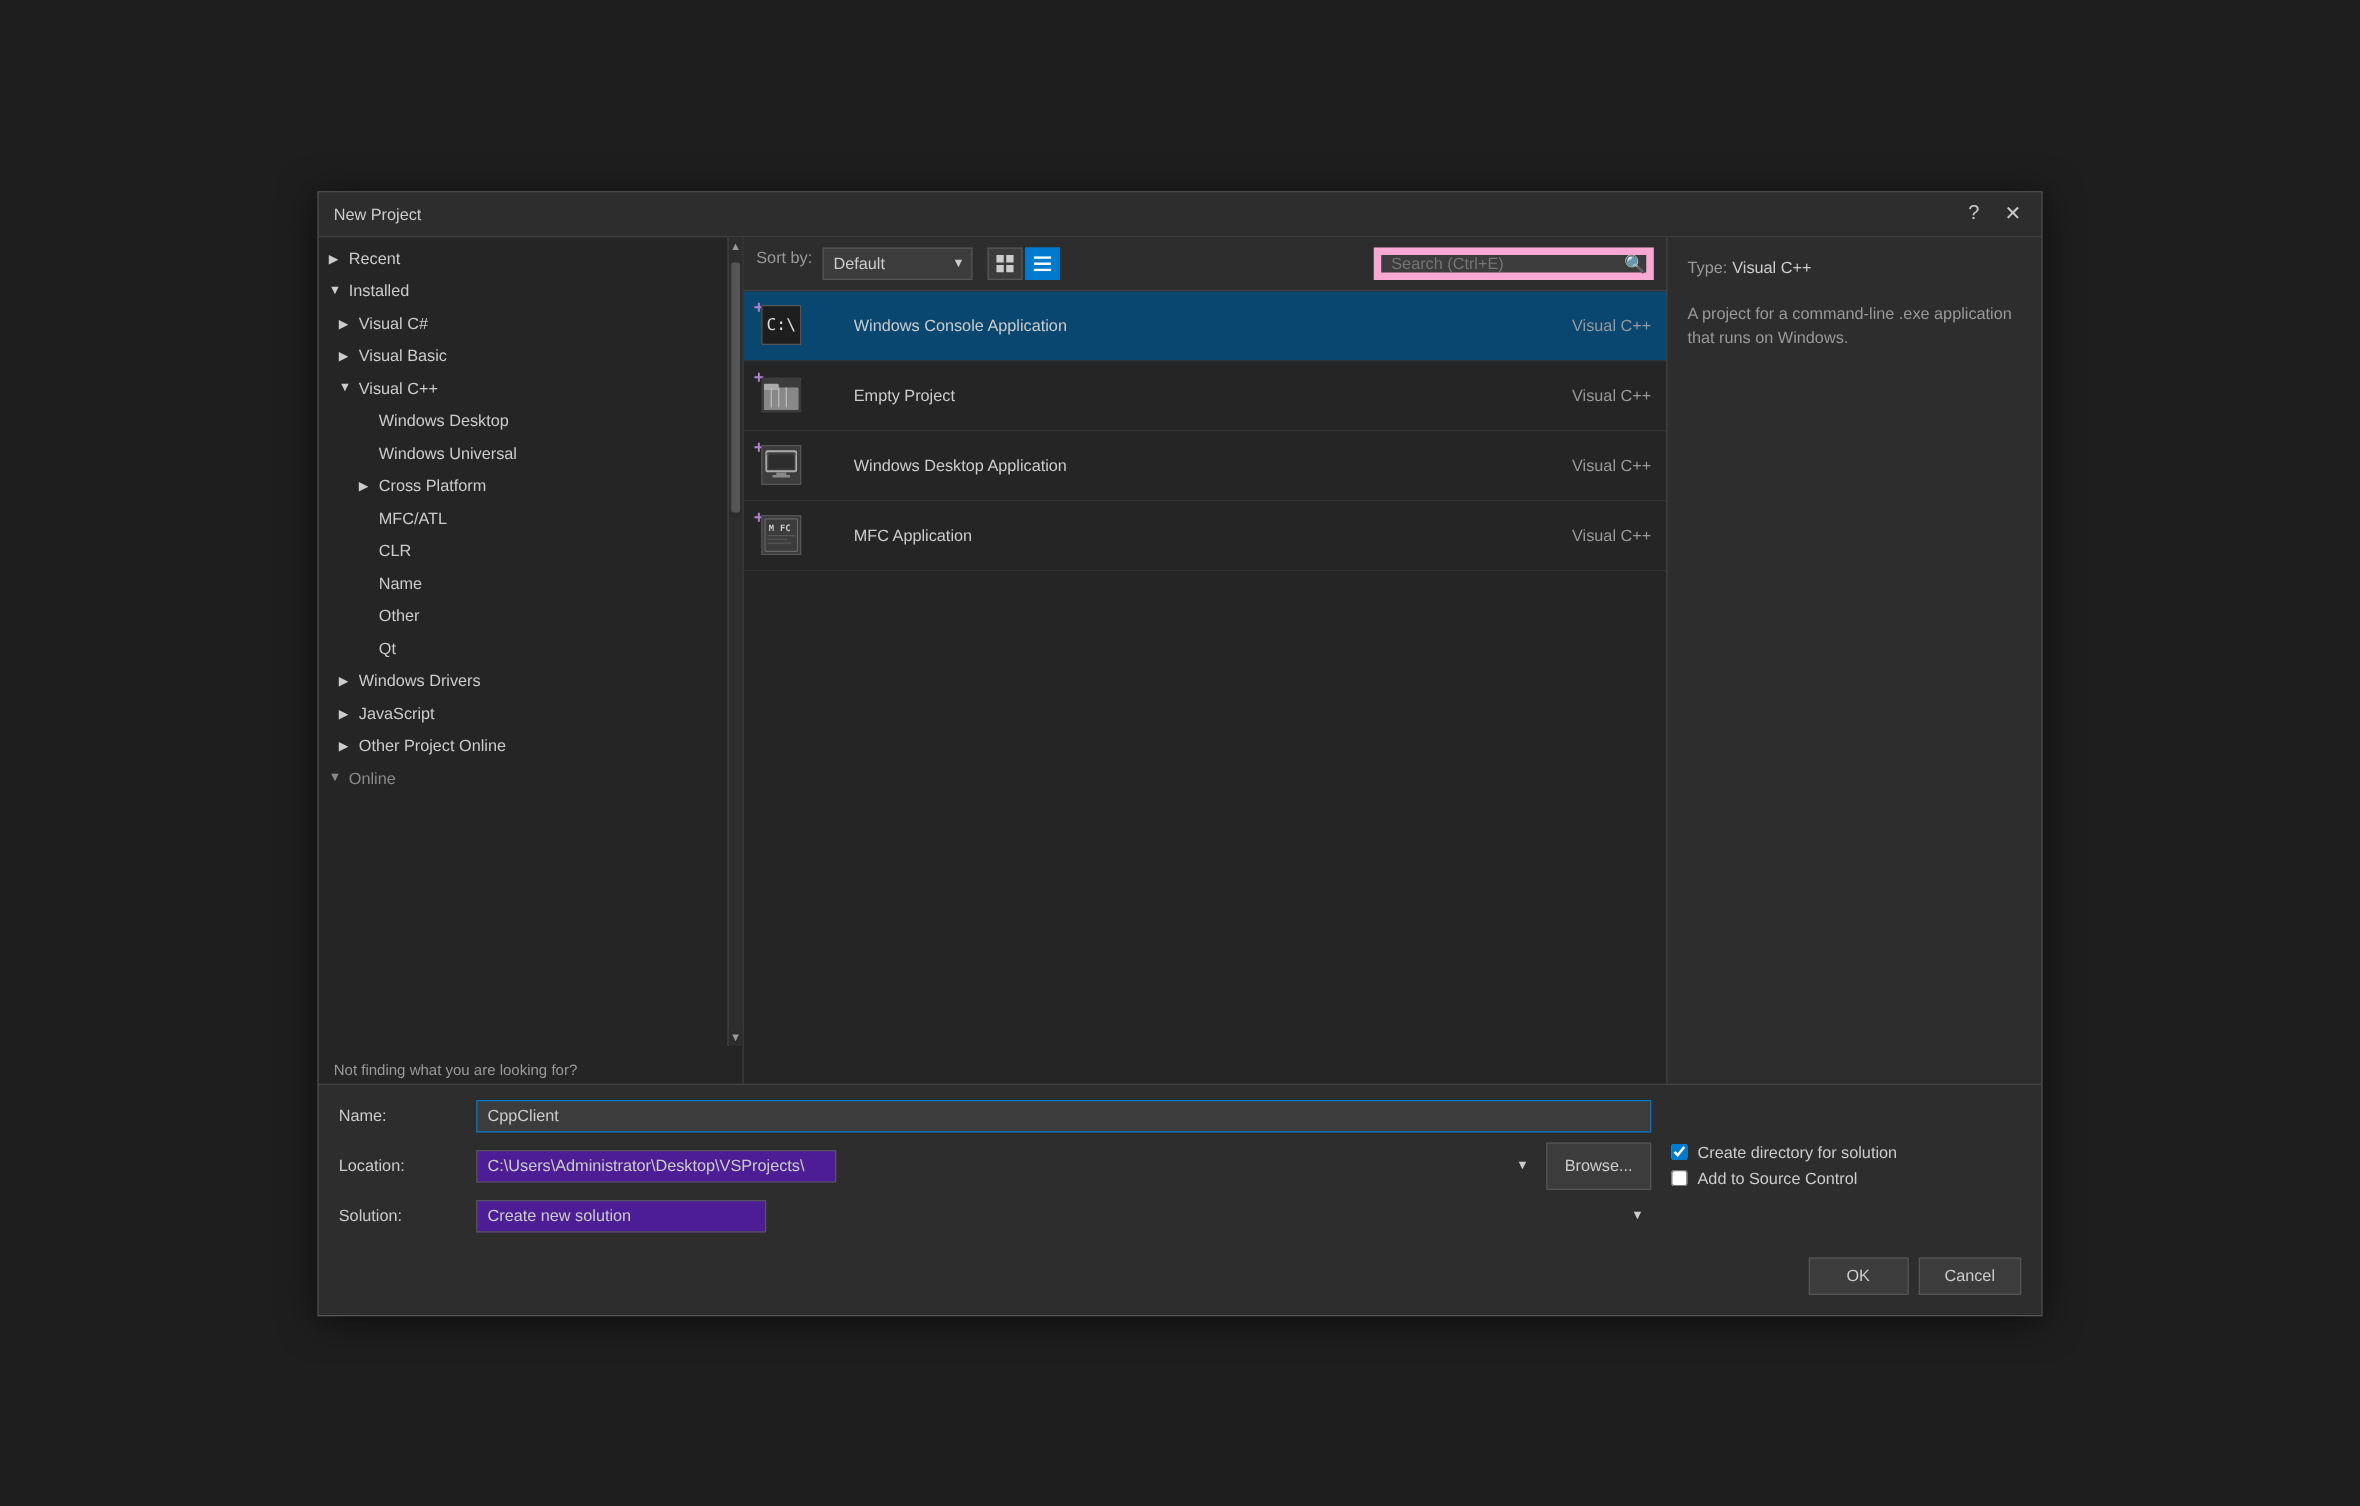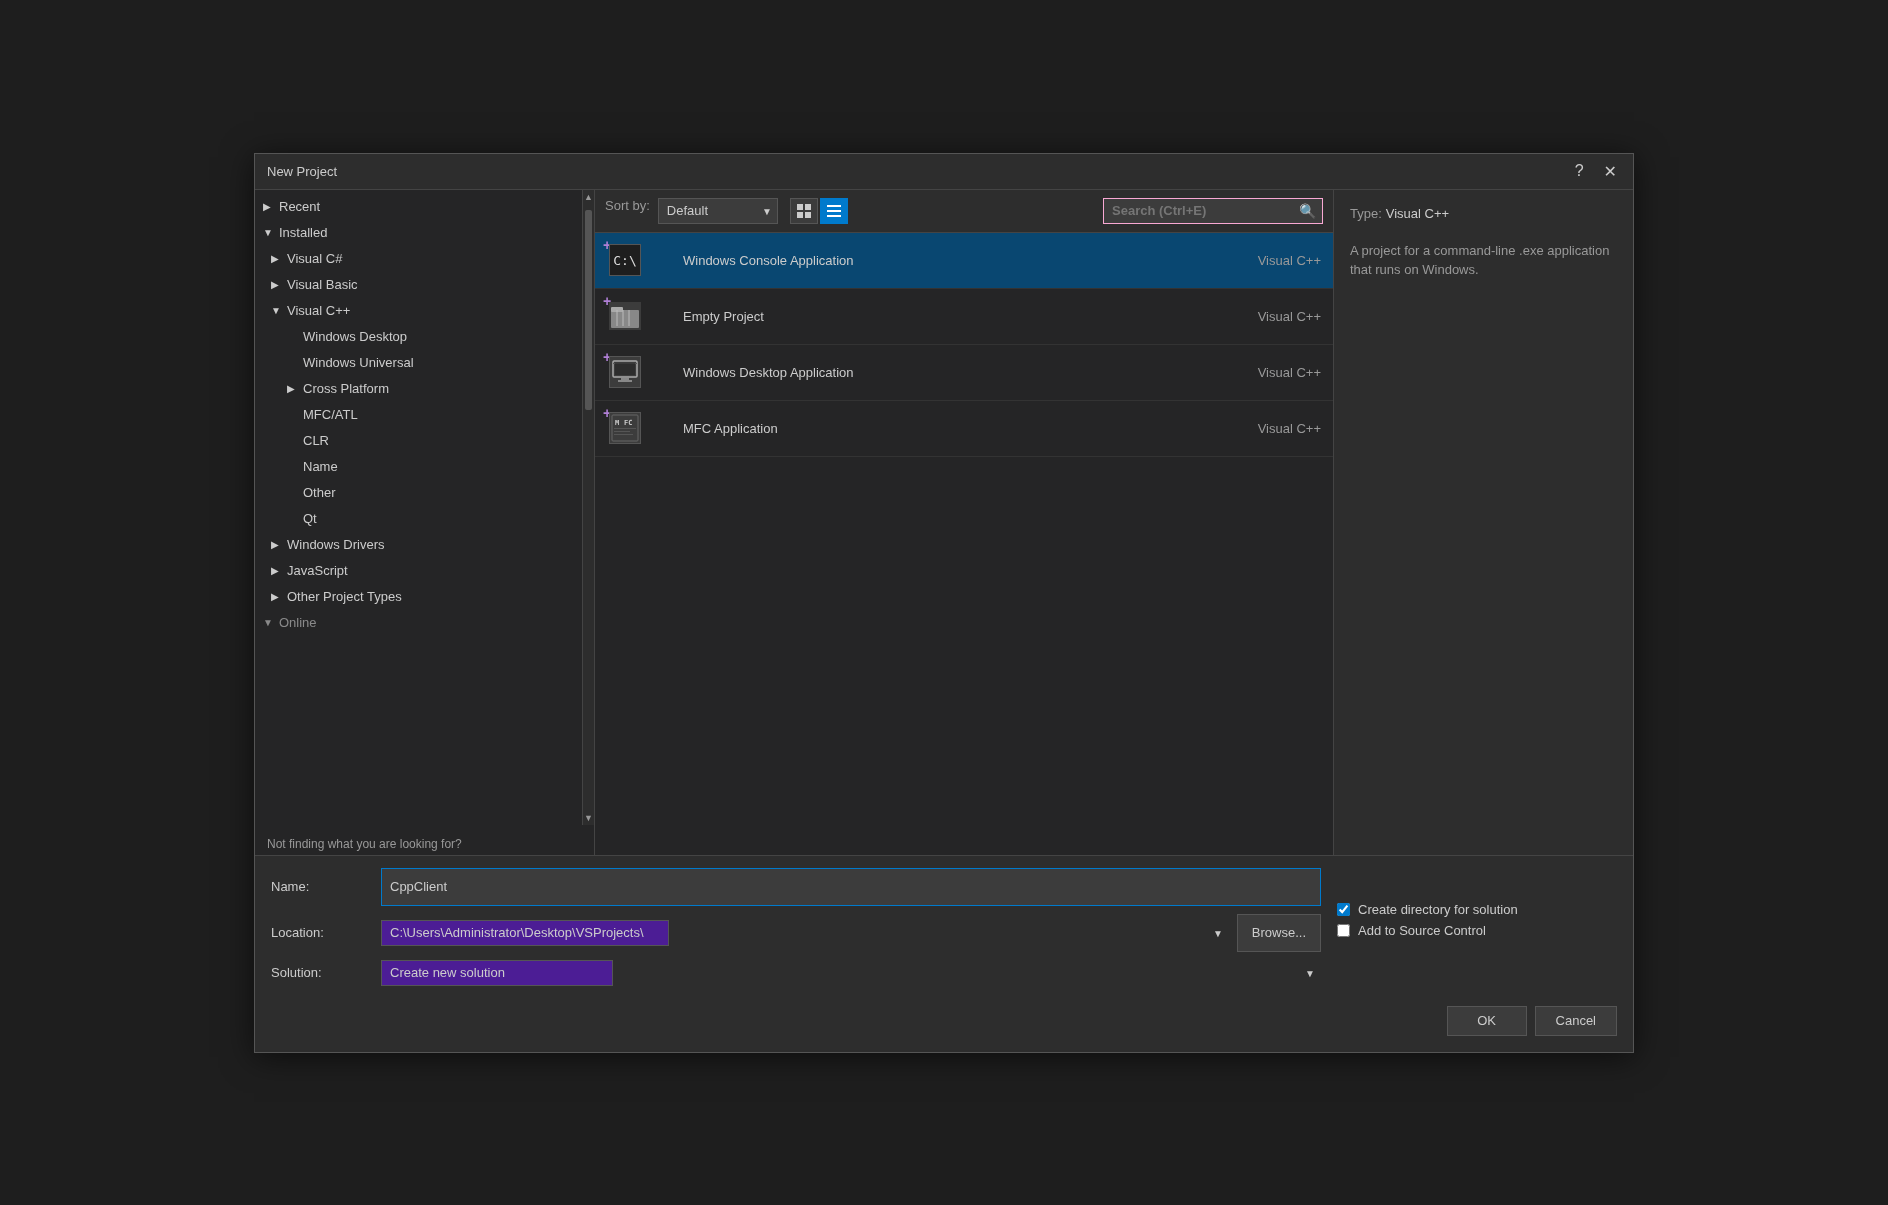--- a/index.html
+++ b/index.html
@@ -162,27 +162,26 @@
       font-size: 14px;
     }
     .view-btn.active {
       background: #007acc;
       border-color: #007acc;
       color: #fff;
     }
     .search-box {
       margin-left: auto;
       background: #3c3c3c;
-      border: 1px solid #f9a8d4;
+      border: 6px solid #f9a8d4;
       color: #ccc;
       padding: 3px 28px 3px 8px;
       font-size: 13px;
       height: 26px;
       min-width: 220px;
-      font-weight: bold;
     }
     .search-wrapper {
       position: relative;
       margin-left: auto;
     }
     .search-icon-btn {
       position: absolute;
       right: 6px;
       top: 50%;
       transform: translateY(-50%);
@@ -276,21 +275,21 @@
       font-size: 13px;
       flex-shrink: 0;
     }
     .field-input {
       flex: 1;
       background: #3c3c3c;
       border: 1px solid #007acc;
       color: #ccc;
       padding: 4px 8px;
       font-size: 13px;
-      height: 38px;
+      height: 26px;
     }
     .field-input.normal {
       border-color: #555;
     }
     .field-select {
       flex: 1;
       background: #4c1d95;
       border: 1px solid #555;
       color: #ccc;
       padding: 4px 24px 4px 8px;
@@ -546,21 +545,21 @@
             <span class="tree-label">Windows Drivers</span>
           </div>
 
           <div class="tree-item indent-1">
             <span class="tree-chevron">▶</span>
             <span class="tree-label">JavaScript</span>
           </div>
 
           <div class="tree-item indent-1">
             <span class="tree-chevron">▶</span>
-            <span class="tree-label">Other Project Types</span>
+            <span class="tree-label">Other Project Online</span>
           </div>
 
           <div class="tree-item indent-0" style="opacity:0.6">
             <span class="tree-chevron">▼</span>
             <span class="tree-label">Online</span>
           </div>
         </div>
         <div class="scroll-track">
           <div class="scroll-arrow-top">▲</div>
           <div class="scroll-thumb"></div>

